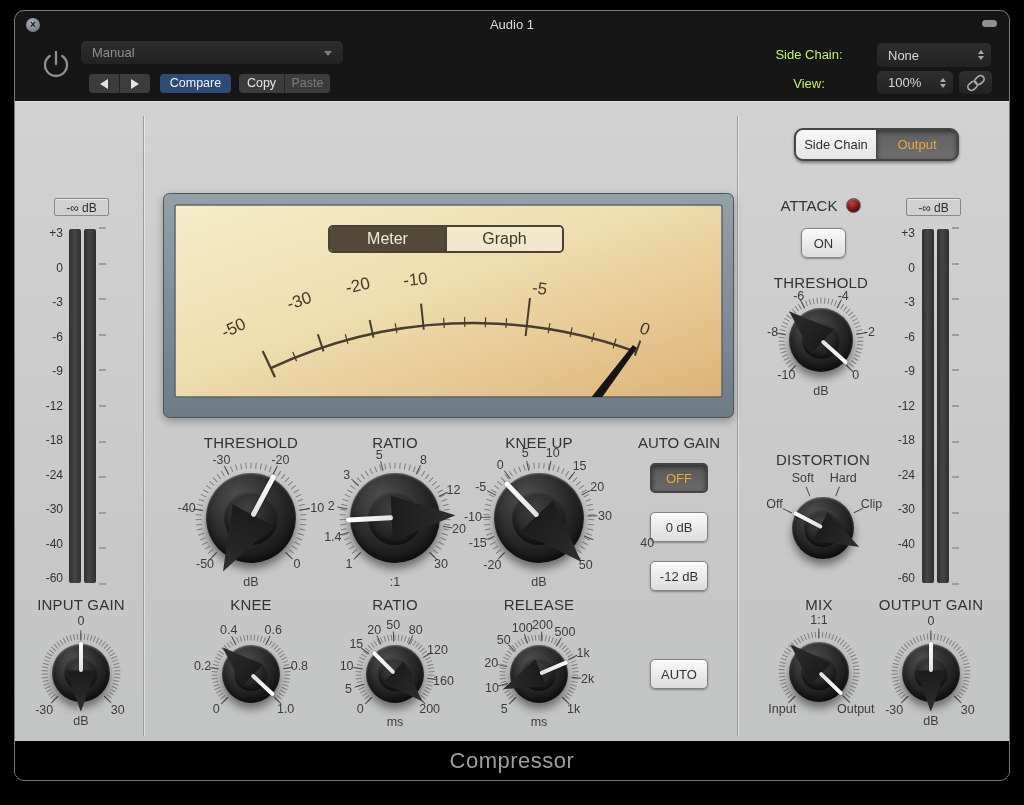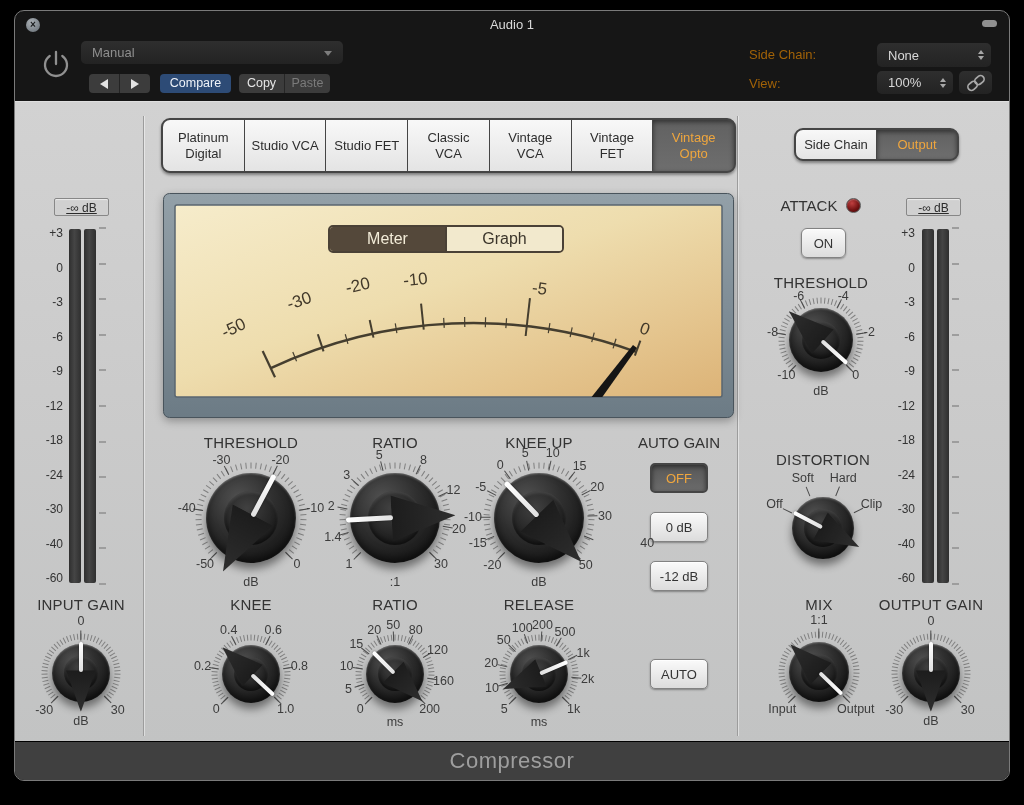--- a/index.html
+++ b/index.html
@@ -28,42 +28,42 @@
   .nav-arrows{position:absolute;left:74px;top:35px;height:19px;display:flex;background:#3c3c3c;border-radius:4px;overflow:hidden;}
   .nav-arrows .nbtn{width:30px;display:flex;align-items:center;justify-content:center;}
   .nav-arrows .nbtn+.nbtn{border-left:1px solid #232323;}
   .tri-left{width:0;height:0;border-top:5px solid transparent;border-bottom:5px solid transparent;border-right:8px solid #e3e3e3;}
   .tri-right{width:0;height:0;border-top:5px solid transparent;border-bottom:5px solid transparent;border-left:8px solid #e3e3e3;}
   .hdr-btn{position:absolute;height:19px;line-height:19px;border-radius:4px;font-size:12.5px;text-align:center;}
   .compare{left:145px;top:35px;width:71px;background:#2d4b76;color:#eef2f8;}
   .copypaste{left:224px;top:35px;display:flex;background:#3c3c3c;border-radius:4px;overflow:hidden;height:19px;position:absolute;}
   .copypaste .cp{width:45px;text-align:center;font-size:12.5px;line-height:19px;color:#e6e6e6;}
   .copypaste .cp.dim{color:#7b7b7b;border-left:1px solid #262626;}
-  .hdr-label{position:absolute;font-size:13px;color:#a16207;text-align:left;width:120px;}
+  .hdr-label{position:absolute;font-size:13px;color:#bef264;text-align:center;width:120px;}
   
   .panel{position:absolute;left:0;top:90px;width:996px;height:643px;
     background:linear-gradient(180deg,#d2d2d2 0%,#cbcbcb 45%,#c2c3c3 100%);
     box-shadow:inset 0 1px 0 rgba(255,255,255,.3);}
   .vdivider{position:absolute;top:15px;height:620px;width:1px;background:#9c9c9c;box-shadow:1px 0 0 rgba(255,255,255,.45);}
   
   .seg-group{position:absolute;display:flex;background:#454545;border:2px solid #454545;border-radius:9px;
     overflow:hidden;gap:1px;box-shadow:0 2px 3px rgba(0,0,0,.4);box-sizing:border-box;}
   .seg-btn{flex:1;display:flex;align-items:center;justify-content:center;text-align:center;
     background:linear-gradient(#f8f8f8,#e4e4e4);color:#2d2d2d;font-size:13px;line-height:1.2;padding:3px 5px;}
   .seg-btn.selected{background:linear-gradient(#616161,#6e6e6e);color:#efa63e;box-shadow:inset 0 2px 5px rgba(0,0,0,.5);}
   
   .vu{position:absolute;left:148px;top:92px;width:571px;height:225px;filter:drop-shadow(0 3px 4px rgba(0,0,0,.3));}
   .vu-tabs{position:absolute;left:165px;top:32px;width:236px;height:28px;border:2px solid #4a4136;border-radius:5px;
     display:flex;overflow:hidden;box-sizing:border-box;}
   .vu-tab{flex:1;display:flex;align-items:center;justify-content:center;font-size:16px;}
   .vu-tab.on{background:#54483a;color:#f3ecd8;}
   .vu-tab.off{background:#f2e9cd;color:#3b352b;border-left:2px solid #4a4136;}
   
   .readout{position:absolute;width:55px;height:18px;background:#d0d0d0;border:1px solid #878787;border-radius:2px;
-    font-size:12px;color:#2b2b2b;text-align:center;line-height:18px;box-sizing:border-box;box-shadow:inset 0 1px 1px rgba(255,255,255,.6);text-decoration:underline;}
+    font-size:12px;color:#2b2b2b;text-align:center;line-height:18px;box-sizing:border-box;box-shadow:inset 0 1px 1px rgba(255,255,255,.6);}
   .mlabels{position:absolute;width:30px;display:flex;flex-direction:column;justify-content:space-between;}
   .mlabels span{display:block;height:13px;line-height:13px;font-size:12px;color:#333;text-align:right;}
   .mbar{position:absolute;width:12px;background:linear-gradient(90deg,#2f2f2f,#454545 45%,#2f2f2f);border-radius:2px;}
   .mticks{position:absolute;width:8px;display:flex;flex-direction:column;justify-content:space-between;}
   .mticks span{display:block;width:7px;height:2px;background:#9d9d9d;}
   
   .knob-host{position:absolute;}
   .knob-title{position:absolute;left:50%;transform:translate(-50%,-50%);font-size:15px;color:#333;white-space:nowrap;letter-spacing:.2px;}
   .knob-scale{position:absolute;transform:translate(-50%,-50%);font-size:12.5px;color:#3c3c3c;white-space:nowrap;}
   .ktick{position:absolute;left:50%;top:50%;}
@@ -81,21 +81,21 @@
   .push-btn{position:absolute;border-radius:5px;font-size:13px;color:#333;text-align:center;
     background:linear-gradient(#fafafa,#dcdcdc);border:1px solid #828282;box-sizing:border-box;
     box-shadow:0 1px 2px rgba(0,0,0,.35),inset 0 1px 0 rgba(255,255,255,.8);display:flex;align-items:center;justify-content:center;}
   .push-btn.dark{background:linear-gradient(#585858,#6b6b6b);border:2px solid #454545;color:#efa63e;
     box-shadow:inset 0 2px 5px rgba(0,0,0,.5);}
   .section-label{position:absolute;font-size:15px;color:#333;text-align:center;white-space:nowrap;}
   .limiter-row{position:absolute;left:736px;top:96px;width:140px;display:flex;align-items:center;justify-content:center;gap:9px;}
   .led{width:13px;height:13px;border-radius:50%;background:radial-gradient(circle at 38% 32%,#c04040,#701111 60%,#3d0606);
     border:1px solid #5a5a5a;box-shadow:inset 0 1px 1px rgba(255,255,255,.25);}
   
-  .footer{position:absolute;left:0;bottom:0;width:100%;height:38px;background:#404040;border-top:1px solid #000;
+  .footer{position:absolute;left:0;bottom:0;width:100%;height:38px;background:#000000;border-top:1px solid #000;
     display:flex;align-items:center;justify-content:center;text-align:center;}
   .footer div{font-size:22px;font-weight:300;color:#9e9e9e;letter-spacing:.5px;}
 </style>
 </head>
 <body>
 
 <div class="stage">
   <div class="window">
 
     <div class="titlebar">
@@ -149,29 +149,20 @@
             <rect x="10.5" y="5.5" width="10" height="7" rx="3.5"></rect>
           </g>
         </svg>
       </div>
     </div>
 
     <div class="panel" id="panel">
       <div class="vdivider" style="left:128px;"></div>
       <div class="vdivider" style="left:722px;"></div>
 
-      <div class="seg-group" id="modelRow" style="left:146px;top:17px;width:575px;height:55px;">
-          <div class="seg-btn">Platinum Digital</div>
-          <div class="seg-btn">Studio VCA</div>
-          <div class="seg-btn">Studio FET</div>
-          <div class="seg-btn">Classic VCA</div>
-          <div class="seg-btn">Vintage VCA</div>
-          <div class="seg-btn">Vintage FET</div>
-          <div class="seg-btn selected">Vintage Opto</div>
-        </div>
       <div class="seg-group" id="scToggle" style="left:779px;top:27px;width:165px;height:33px;">
           <div class="seg-btn">Side Chain</div>
           <div class="seg-btn selected">Output</div>
         </div>
 
       <div class="vu">
         <svg width="571" height="225" viewBox="0 0 571 225">
           <defs>
             <linearGradient id="bezG" x1="0" y1="0" x2="0" y2="1">
               <stop offset="0" stop-color="#93a0a8"></stop>

